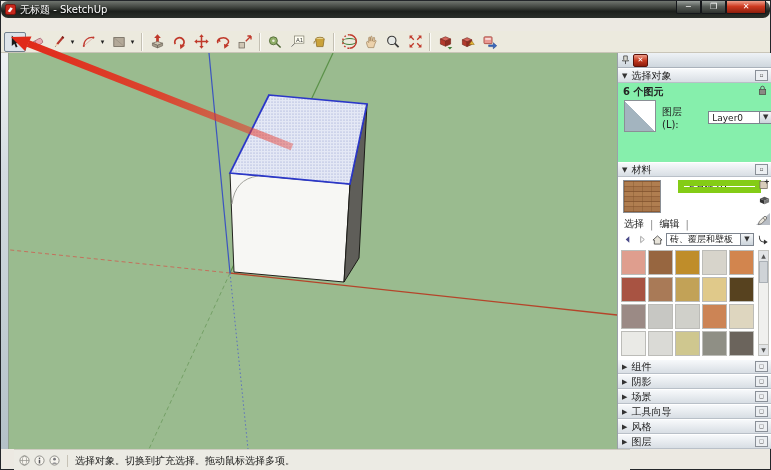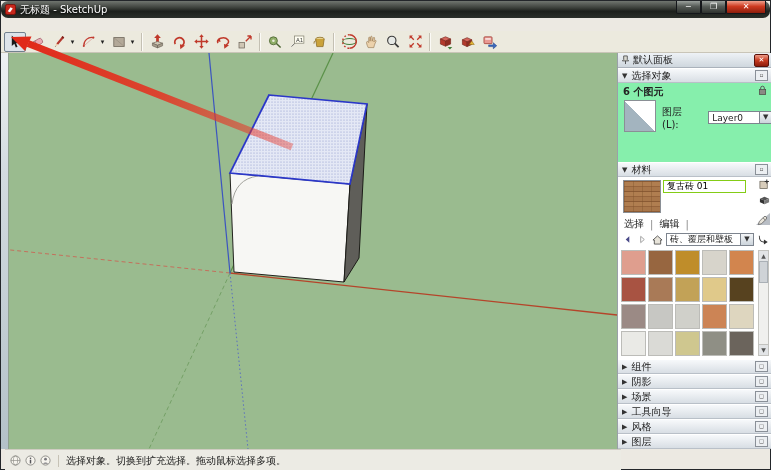--- a/index.html
+++ b/index.html
@@ -56,42 +56,42 @@
   .ei-layerrow{position:absolute;left:44px;top:22px;display:flex;align-items:center;gap:16px;}
   .combo{display:flex;align-items:center;border:1px solid #7d848e;background:#fff;height:13px;box-sizing:border-box;}
   .combo .val{padding:0 3px;font-size:9px;white-space:nowrap;overflow:hidden;}
   .combo .cdd{width:12px;height:100%;background:linear-gradient(180deg,#f4f6f8,#ccd4db);
     border-left:1px solid #7d848e;font-size:7px;line-height:11px;text-align:center;color:#333;}
   .mat-body{background:#fff;flex:0 0 182px;position:relative;padding:2px 4px;box-sizing:border-box;}
   .mat-thumb{position:absolute;left:5px;top:3px;width:36px;height:31px;border:1px solid #8a8f95;
     background:
      repeating-linear-gradient(90deg, rgba(120,80,40,.35) 0 1px, transparent 1px 9px),
      repeating-linear-gradient(0deg,#8a5a34 0 1px,#a8764a 1px 5px,#96643c 5px 6px,#b07e50 6px 10px);}
-  .mat-name{position:absolute;left:45px;top:3px;width:83px;height:13px;border:1px solid #84cc16;
+  .mat-name{position:absolute;left:60px;top:3px;width:83px;height:13px;border:6px solid #84cc16;
     font-size:9px;padding:0 3px;box-sizing:border-box;font-family:"DejaVu Sans",sans-serif;}
   .mat-sideicons{position:absolute;right:2px;top:2px;display:flex;flex-direction:column;gap:3px;align-items:center;}
   .mat-deftri{position:absolute;right:2px;top:36px;width:0;height:0;
     border-left:14px solid transparent;border-bottom:12px solid #b9bec5;}
   .mat-tabs{position:absolute;left:4px;top:40px;display:flex;align-items:center;gap:4px;font-size:10px;}
   .mat-tab{padding:0 2px;}
   .tabsep{color:#888;}
   .mat-eyedrop{position:absolute;right:4px;top:38px;}
   .mat-nav{position:absolute;left:3px;top:56px;display:flex;align-items:center;gap:3px;width:148px;}
   .navbtn{display:flex;align-items:center;justify-content:center;width:12px;height:12px;}
   .mat-grid{position:absolute;left:3px;top:73px;width:133px;display:grid;grid-template-columns:repeat(5,25px);gap:2px;}
   .swatch{width:25px;height:25px;border:1px solid #bcbcb8;box-sizing:border-box;}
   .mat-scroll{position:absolute;right:3px;top:73px;width:11px;height:106px;background:#f0f0ee;border:1px solid #c2c2be;box-sizing:border-box;}
   .mat-scroll .sbtn{width:100%;height:10px;background:#e2e4e6;border-bottom:1px solid #c2c2be;font-size:6px;line-height:9px;text-align:center;color:#555;}
   .mat-scroll .sbtn.down{position:absolute;bottom:0;border-top:1px solid #c2c2be;border-bottom:none;}
   .mat-scroll .thumbpc{position:absolute;top:10px;left:0;width:100%;height:22px;background:#cfd3d7;border:1px solid #aab0b6;box-sizing:border-box;}
   .csec{height:13px;flex:0 0 13px;background:linear-gradient(180deg,#f7f9fb,#d8dee4);
     border-top:1px solid #fff;border-bottom:1px solid #b9c0c8;display:flex;align-items:center;gap:4px;padding:0 4px;}
   .panel-fill{flex:1;background:#fdfdfd;}
   
-  .bottombar{position:absolute;top:448px;left:4px;width:657px;height:22px;display:flex;}
+  .bottombar{position:absolute;top:448px;left:13px;width:657px;height:22px;display:flex;}
   .status{width:616px;background:#ecebe4;border-top:1px solid #cfccc2;display:flex;align-items:center;gap:4px;
     padding:0 5px;font-size:10px;color:#1a1a1a;box-sizing:border-box;}
   .sdivider{width:1px;height:12px;background:#c6c2b6;margin:0 3px;}
   .measure{width:155px;background:#ecebe4;border-top:1px solid #cfccc2;border-left:1px solid #c2bfb4;
     display:flex;align-items:center;gap:4px;padding:0 4px;box-sizing:border-box;}
   .measure-label{font-size:10px;}
   .measure-input{flex:1;height:13px;border:1px solid #9aa0a8;font-size:9px;padding:0 2px;box-sizing:border-box;}
   .overlay{position:absolute;left:0;top:0;pointer-events:none;z-index:60;}
   .sicon{display:flex;align-items:center;}
 </style>
@@ -325,21 +325,20 @@
       </svg>
       <div class="canvas-strip"></div>
     </div>
 
     <div class="panel">
       <div class="panel-header">
         <svg width="9" height="10" viewBox="0 0 10 11">
           <path d="M3 1 L7 1 L7 5 L8.5 6.5 L1.5 6.5 L3 5 Z" fill="#d8d8d0" stroke="#444" stroke-width="0.9"></path>
           <line x1="5" y1="6.5" x2="5" y2="10" stroke="#444" stroke-width="1"></line>
         </svg>
-        <span class="panel-title">默认面板</span>
         <div class="pclose">✕</div>
       </div>
 
       <div class="sec-header">
         <span class="tri">▼</span>
         <span>选择对象</span>
         <span class="sec-btn">▫</span>
       </div>
       <div class="ei-body">
         <div class="ei-count">6 个图元</div>

